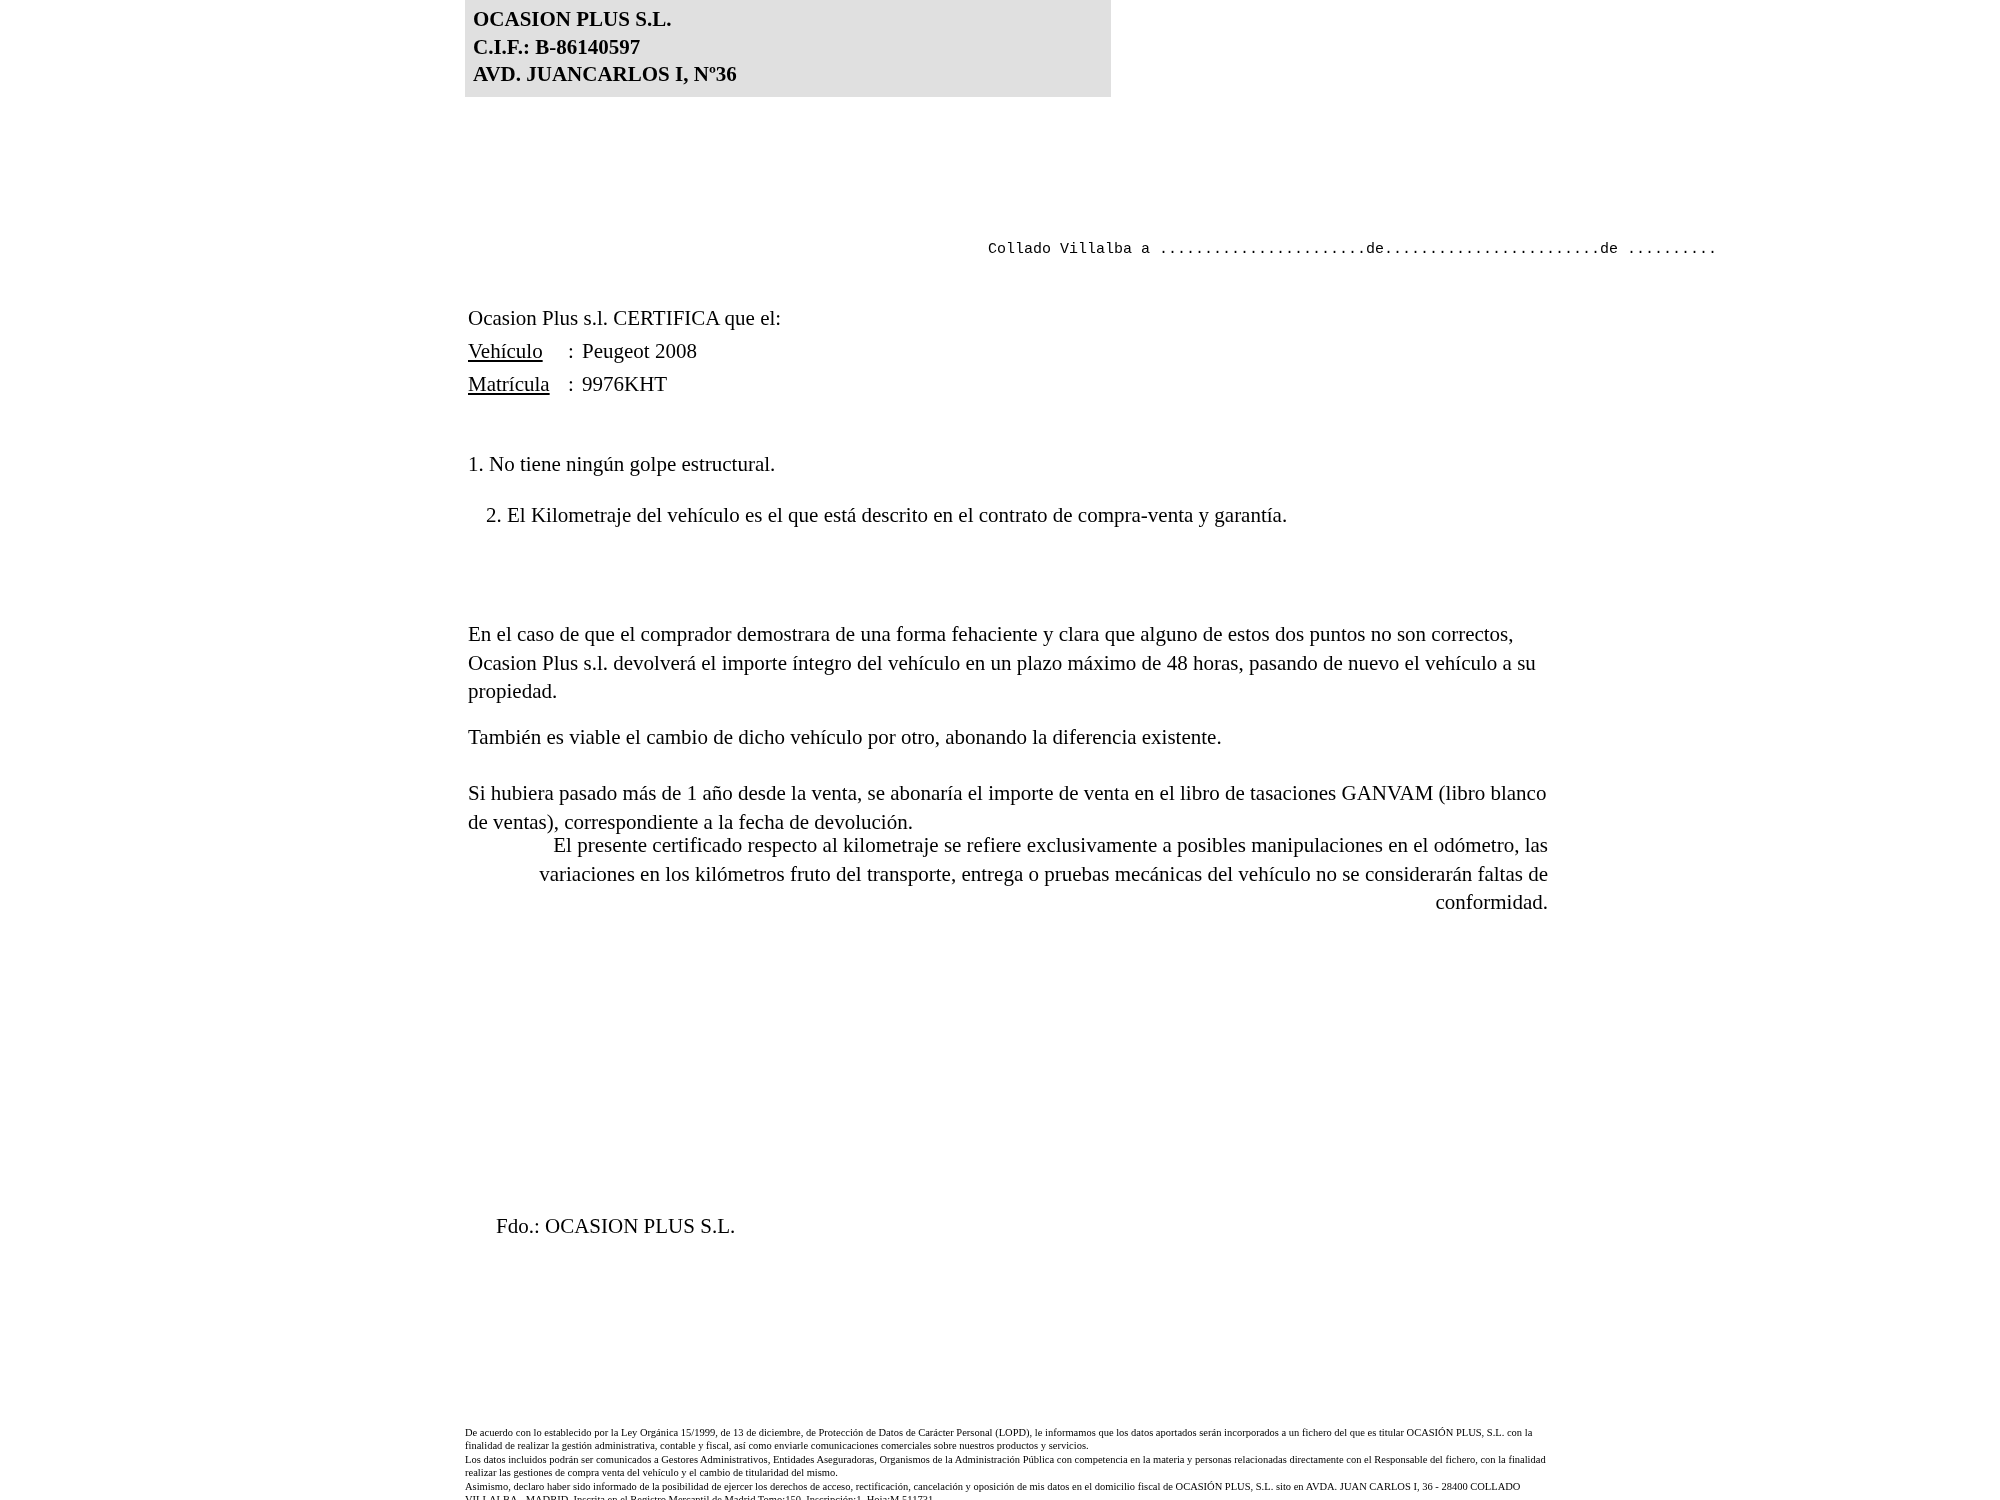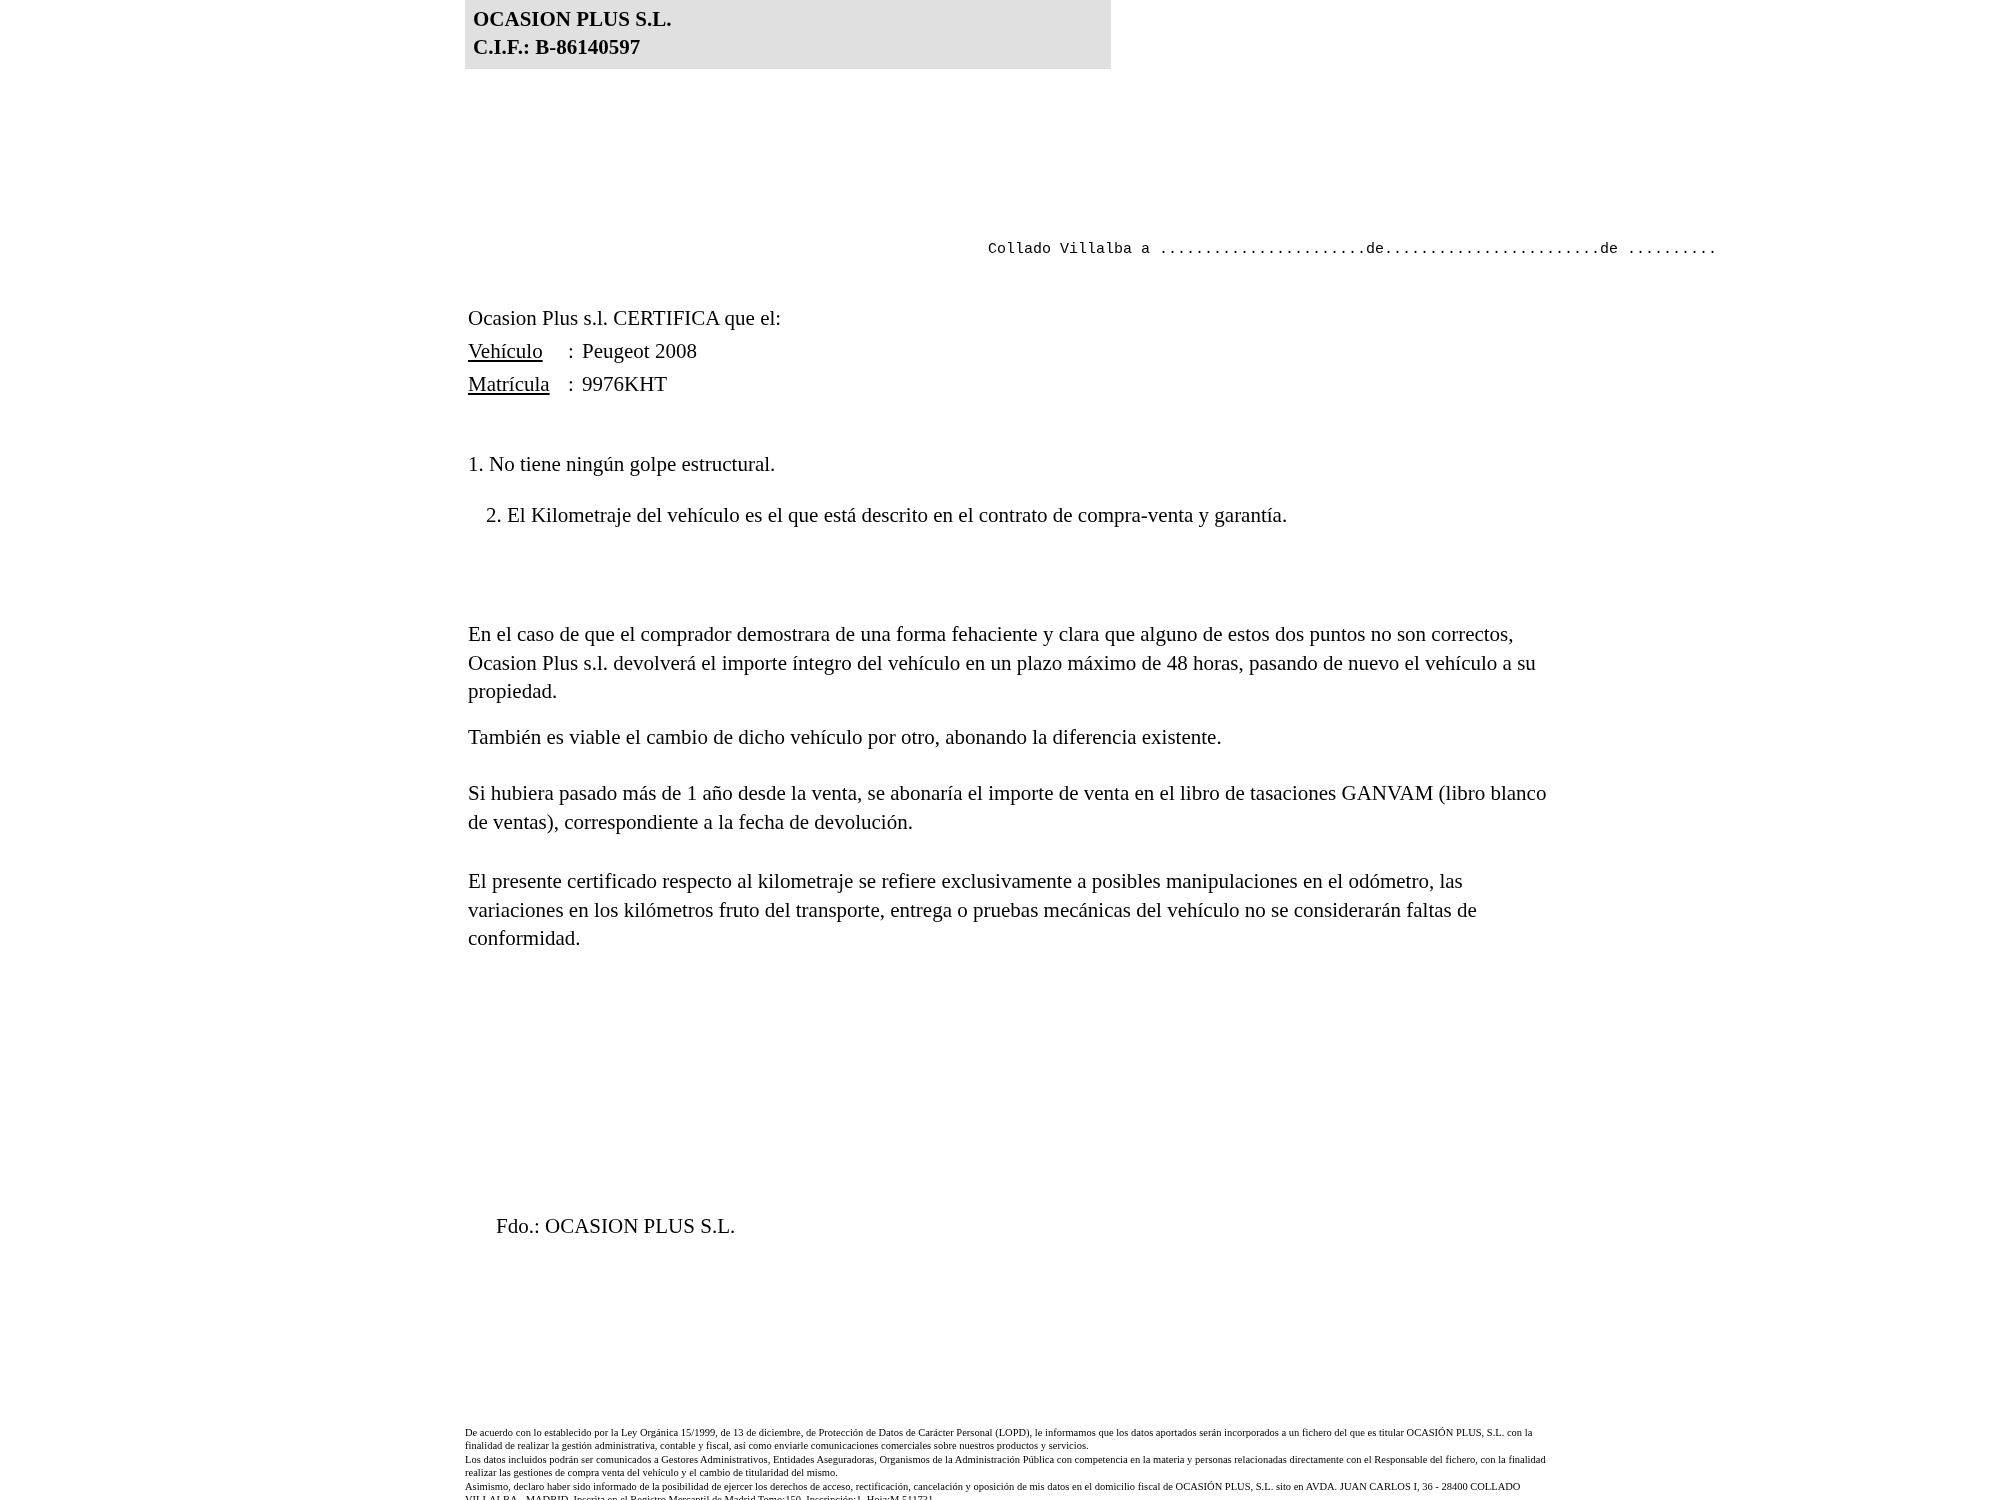--- a/index.html
+++ b/index.html
@@ -92,21 +92,21 @@
     position: absolute;
     left: 468px;
     width: 1080px;
     font-size: 21px;
     line-height: 28.5px;
     text-align: left;
   }
   .p1 { top: 620px; }
   .p2 { top: 723px; }
   .p3 { top: 779px; }
-  .p4 { top: 867px; }
+  .p4 { top: 831px; text-align: right; }
   
   .signature {
     position: absolute;
     left: 468px;
     top: 1214px;
     font-size: 21px;
     white-space: nowrap;
     margin-left: 28px;
   }
   
@@ -125,20 +125,21 @@
   }
 </style>
 </head>
 <body>
 
 <div class="page">
 
   <div class="letterhead">
     <div>OCASION PLUS S.L.</div>
     <div>C.I.F.: B-86140597</div>
+    <div>AVD. JUANCARLOS I, Nº36</div>
   </div>
 
   <div class="date-line">Collado Villalba a .......................de........................de ..........</div>
 
   <div class="certifica">
     <div>Ocasion Plus s.l. CERTIFICA que el:</div>
     <div class="field-row">
       <span class="field-label">Vehículo</span><span class="field-sep">:</span><span>Peugeot 2008</span>
     </div>
     <div class="field-row">

